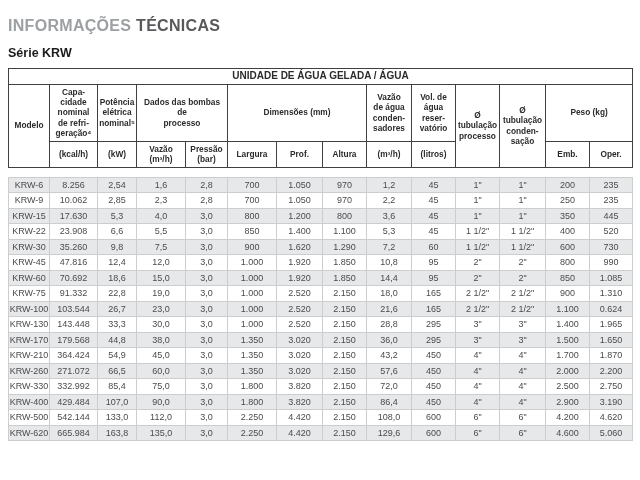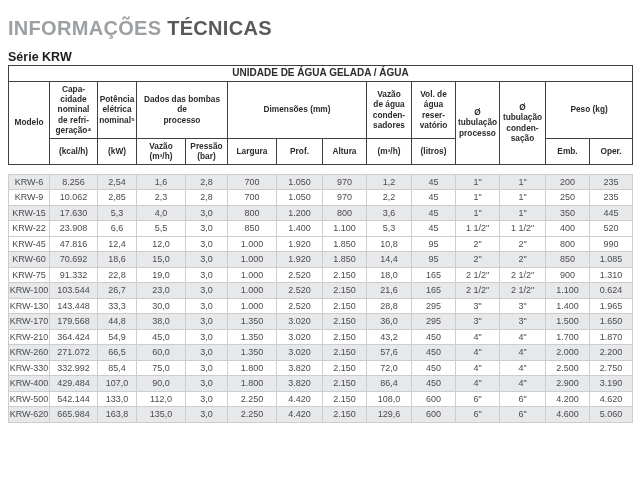--- a/index.html
+++ b/index.html
@@ -7,30 +7,30 @@
     margin: 0; padding: 0;
     width: 640px; height: 480px;
     background: #ffffff;
     font-family: "Liberation Sans", sans-serif;
     overflow: hidden;
   }
   .page { padding: 18px 8px 0 8px; }
 
   .page-title {
     margin: 0 0 12px 0;
-    font-size: 20px;
+    font-size: 16px;
     font-weight: 700;
     letter-spacing: 0.3px;
     line-height: 1;
   }
   .page-title .light { color: var(--title-light, #9da0a3); }
   .page-title .dark  { color: var(--title-dark, #58595b); }
 
   .series-title {
-    margin: 0 0 1px 0;
+    margin: 0 0 8px 0;
     font-size: 12.5px;
     font-weight: 700;
     color: #1c1c1e;
   }
 
   table { border-collapse: collapse; table-layout: fixed; width: 624px; }
 
   
   .header-table, .header-table td {
     border: 1px solid var(--hdr-border, #3f4042);
@@ -219,20 +219,36 @@
           <td>850</td>
           <td>1.400</td>
           <td>1.100</td>
           <td>5,3</td>
           <td>45</td>
           <td>1 1/2"</td>
           <td>1 1/2"</td>
           <td>400</td>
           <td>520</td>
         </tr>
+        <tr class="odd">
+          <td>KRW-30</td>
+          <td>35.260</td>
+          <td>9,8</td>
+          <td>7,5</td>
+          <td>3,0</td>
+          <td>900</td>
+          <td>1.620</td>
+          <td>1.290</td>
+          <td>7,2</td>
+          <td>60</td>
+          <td>1 1/2"</td>
+          <td>1 1/2"</td>
+          <td>600</td>
+          <td>730</td>
+        </tr>
         <tr class="even">
           <td>KRW-45</td>
           <td>47.816</td>
           <td>12,4</td>
           <td>12,0</td>
           <td>3,0</td>
           <td>1.000</td>
           <td>1.920</td>
           <td>1.850</td>
           <td>10,8</td>

